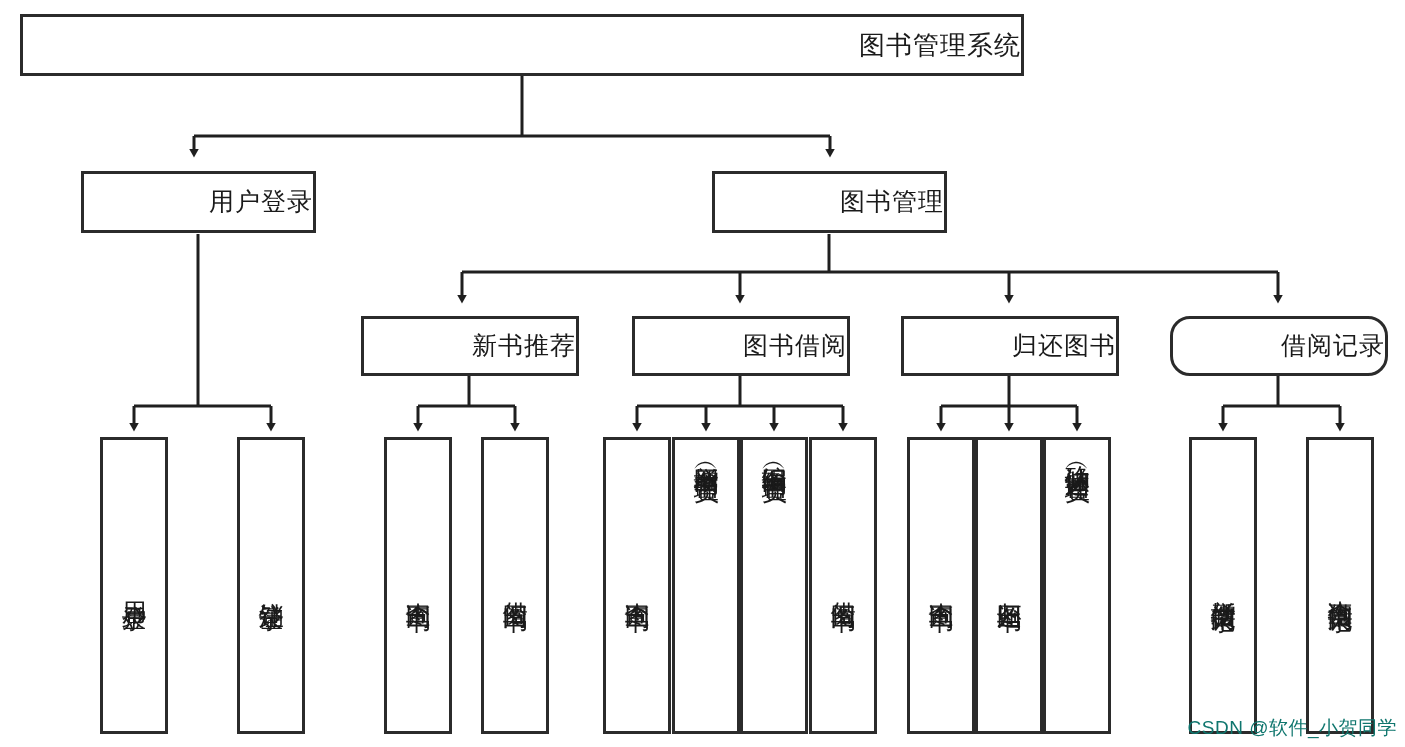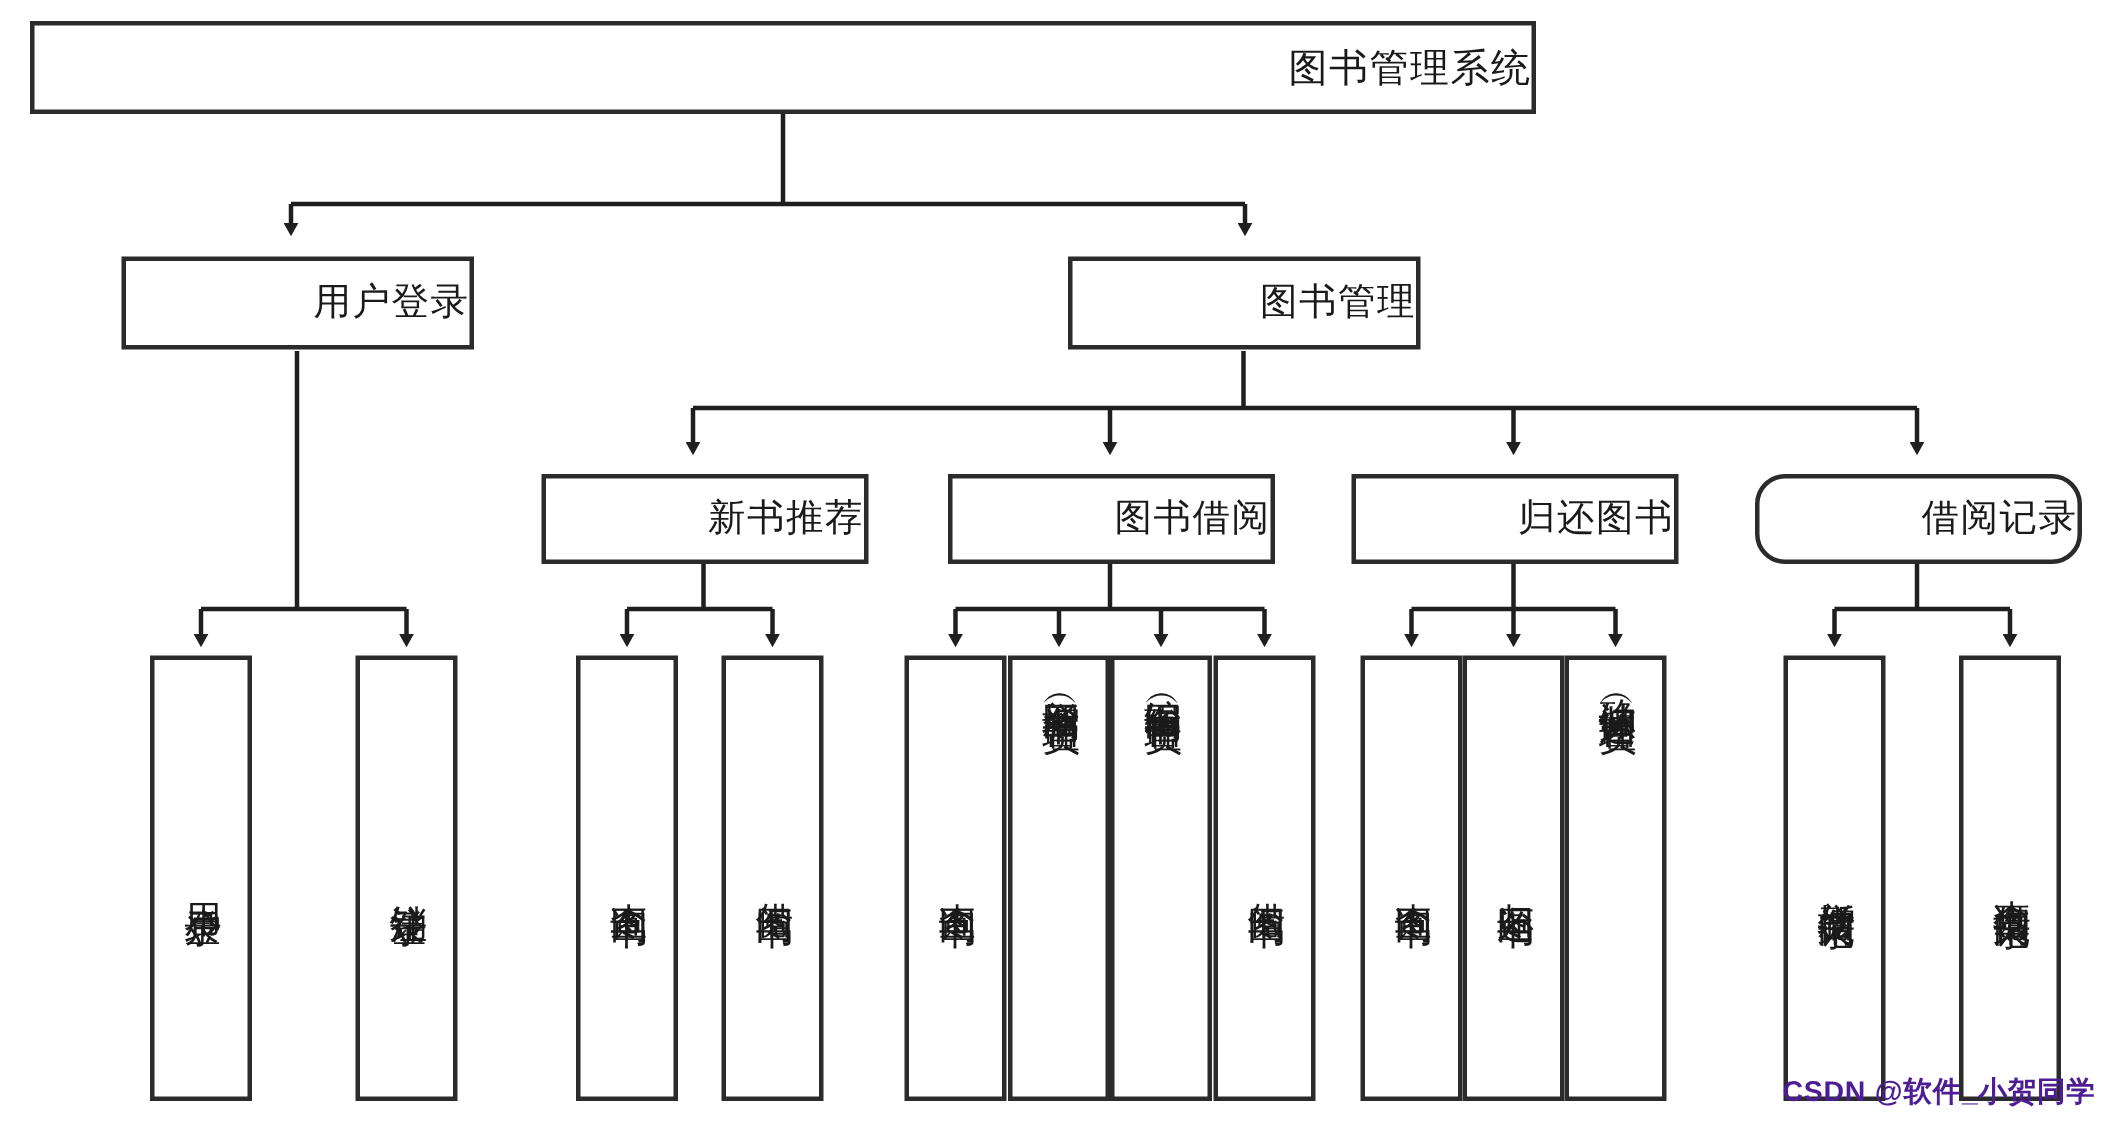--- a/index.html
+++ b/index.html
@@ -58,24 +58,23 @@
   }
   .node.vert.centered {
     align-items: center;
     padding-top: 0;
   }
   .watermark {
     position: absolute;
     right: 8px;
     bottom: 6px;
     font-size: 19px;
-    color: #4c1d95;
+    color: #0f766e;
     letter-spacing: 0.5px;
     white-space: nowrap;
-    font-weight: bold;
   }
 </style>
 </head>
 <body>
 
 <div id="canvas">
 
   <svg class="connectors" viewBox="0 0 1405 747" xmlns="http://www.w3.org/2000/svg">
     <defs>
       <marker id="arrow" markerWidth="9" markerHeight="10" refX="1.5" refY="5" orient="auto" markerUnits="userSpaceOnUse">

